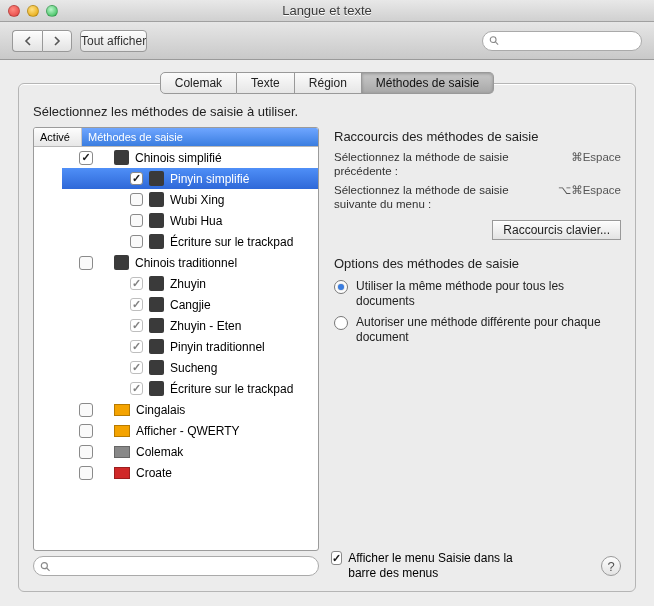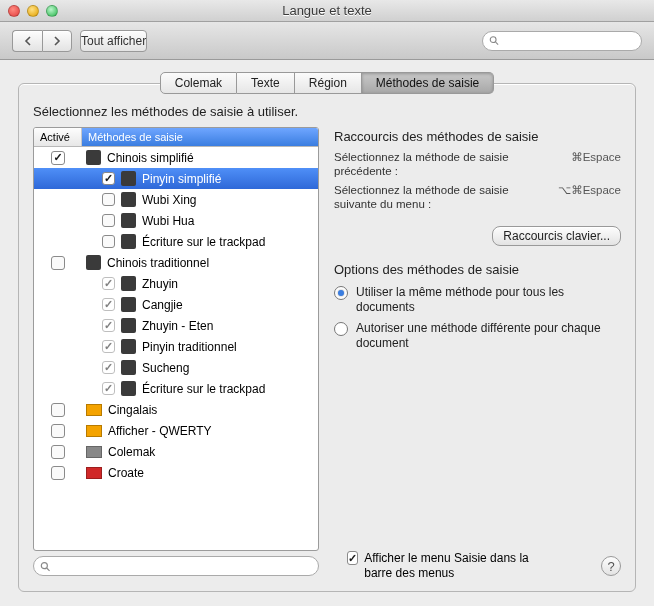--- a/index.html
+++ b/index.html
@@ -67,45 +67,45 @@
   .subtitle { font-size:13px; color:#222; margin-bottom:8px;}
   .cols { display:flex; gap:15px; flex:1; min-height:0; }
   .listbox {
     width:286px; display:flex; flex-direction:column; border:1px solid #9b9b9b;
     border-radius:3px; overflow:hidden; background:#fff;
   }
   .listhdr { display:flex; background:linear-gradient(#fdfdfd,#e7e7e7); border-bottom:1px solid #b8b8b8; font-size:11px;}
   .listhdr .col { padding:3px 6px; }
   .col-act { width:48px; border-right:1px solid #c8c8c8;}
   .col-mth { flex:1; background:linear-gradient(#6fa6ff,#3a7de0); color:#fff; }
-  .rows { flex:1; overflow-y:auto; }
+  .rows { flex:1; overflow-y:auto;margin-left:28px; }
   .row { display:flex; align-items:center; height:21px; font-size:12px;}
   .row .cact { width:48px; display:flex; justify-content:center;}
   .row .cmth { flex:1; display:flex; align-items:center; gap:6px; padding-left:4px;}
   .row.child .cmth { padding-left:20px; }
   .row.sel { background:linear-gradient(#4f8ff7,#2e68d8); color:#fff;}
   .ck { width:14px; height:14px; border:1px solid #8a8a8a; border-radius:3px; background:#fff; display:flex; align-items:center; justify-content:center; font-size:11px; color:#1a1a1a;}
   .ck.on::after { content:"✓"; font-weight:bold;}
   .ck.off { background:#fafafa; }
   .ck.dim { opacity:.55;}
   .ck.sm { width:13px;height:13px;}
   .flagicon { width:16px;height:12px; display:inline-block; border:1px solid rgba(0,0,0,.25); background:#ddd; }
   .squareicon { width:15px;height:15px; background:#3a3a3a; border-radius:2px; display:inline-block;}
   .right { flex:1; display:flex; flex-direction:column; font-size:12px; color:#222; padding-top:2px;}
   .rhead { font-size:13px; margin-bottom:6px;}
   .shortrow { display:flex; align-items:flex-start; margin-bottom:4px;}
   .shortrow .lbl { flex:1; font-size:11.5px; color:#333; line-height:1.25;}
   .shortrow .keys { font-size:11.5px; color:#555; padding-left:8px; white-space:nowrap;}
-  .macbtn { background:linear-gradient(#fdfdfd,#e3e3e3); border:1px solid #999; border-radius:8px; padding:2px 10px; font-size:12px; box-shadow:inset 0 1px 0 #fff; margin-top:10px; align-self:flex-end;}
+  .macbtn { background:linear-gradient(#fdfdfd,#e3e3e3); border:1px solid #999; border-radius:0; padding:2px 10px; font-size:12px; box-shadow:inset 0 1px 0 #fff; margin-top:4px; align-self:flex-end;}
   .opthead { font-size:13px; margin:16px 0 8px 0;}
   .radio-row { display:flex; align-items:flex-start; gap:8px; margin-bottom:6px;}
   .radio { width:14px;height:14px;border-radius:50%;border:1px solid #777;background:#fff;display:flex;align-items:center;justify-content:center; margin-top:1px; flex-shrink:0;}
   .radio.on::after { content:""; width:6px;height:6px;border-radius:50%;background:#3a7de0; box-shadow:0 0 2px rgba(0,0,0,.4);}
   .radio-lbl { font-size:12px; line-height:1.25;}
-  .footer { display:flex; align-items:center; gap:28px; }
+  .footer { display:flex; align-items:center; gap:12px; }
   .help { width:20px;height:20px;border-radius:50%;border:1px solid #999;background:linear-gradient(#fdfdfd,#e3e3e3);display:flex;align-items:center;justify-content:center;font-size:13px;color:#555; margin-left:auto;}
   .ftcheck { display:flex; align-items:flex-start; gap:6px; width:210px;}
   .minisearchwrap { width:286px; }
   .rows::-webkit-scrollbar { width:14px; }
   .rows::-webkit-scrollbar-thumb { background:linear-gradient(#cfe0ff,#9bb9f0); border:3px solid #fff; border-radius:8px;}
 </style>
 </head>
 <body>
 
 <div class="titlebar">

